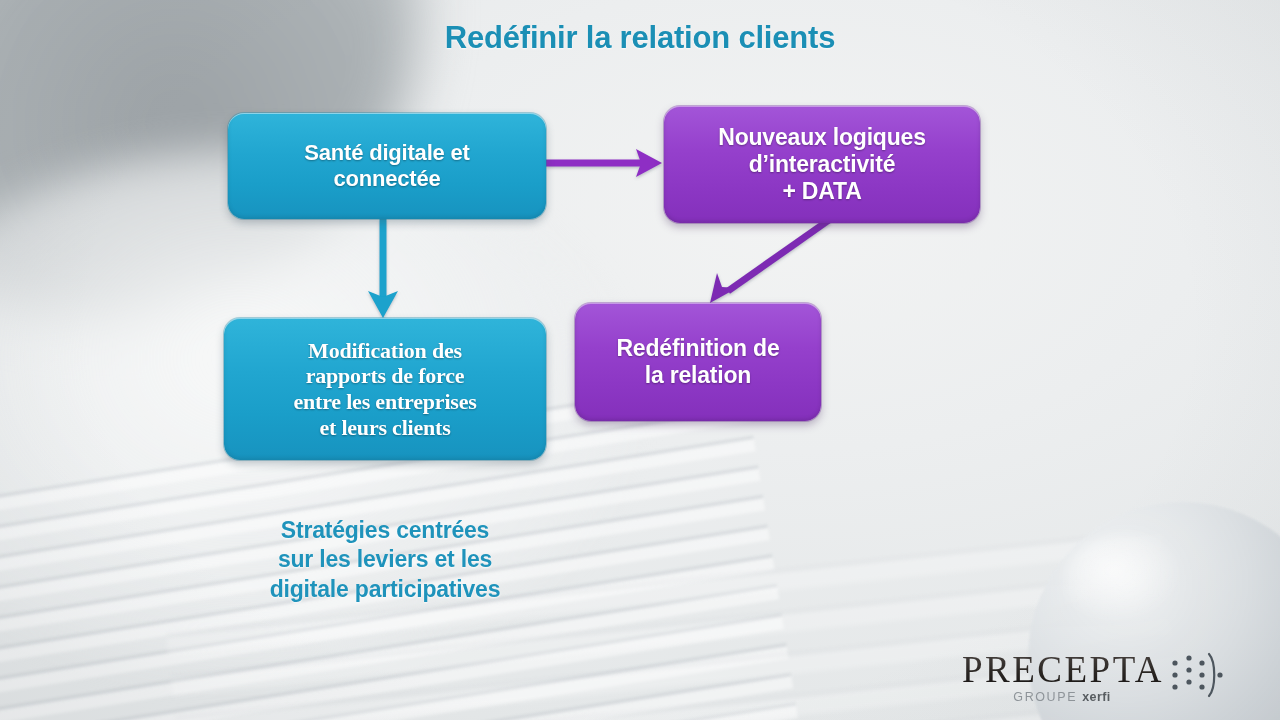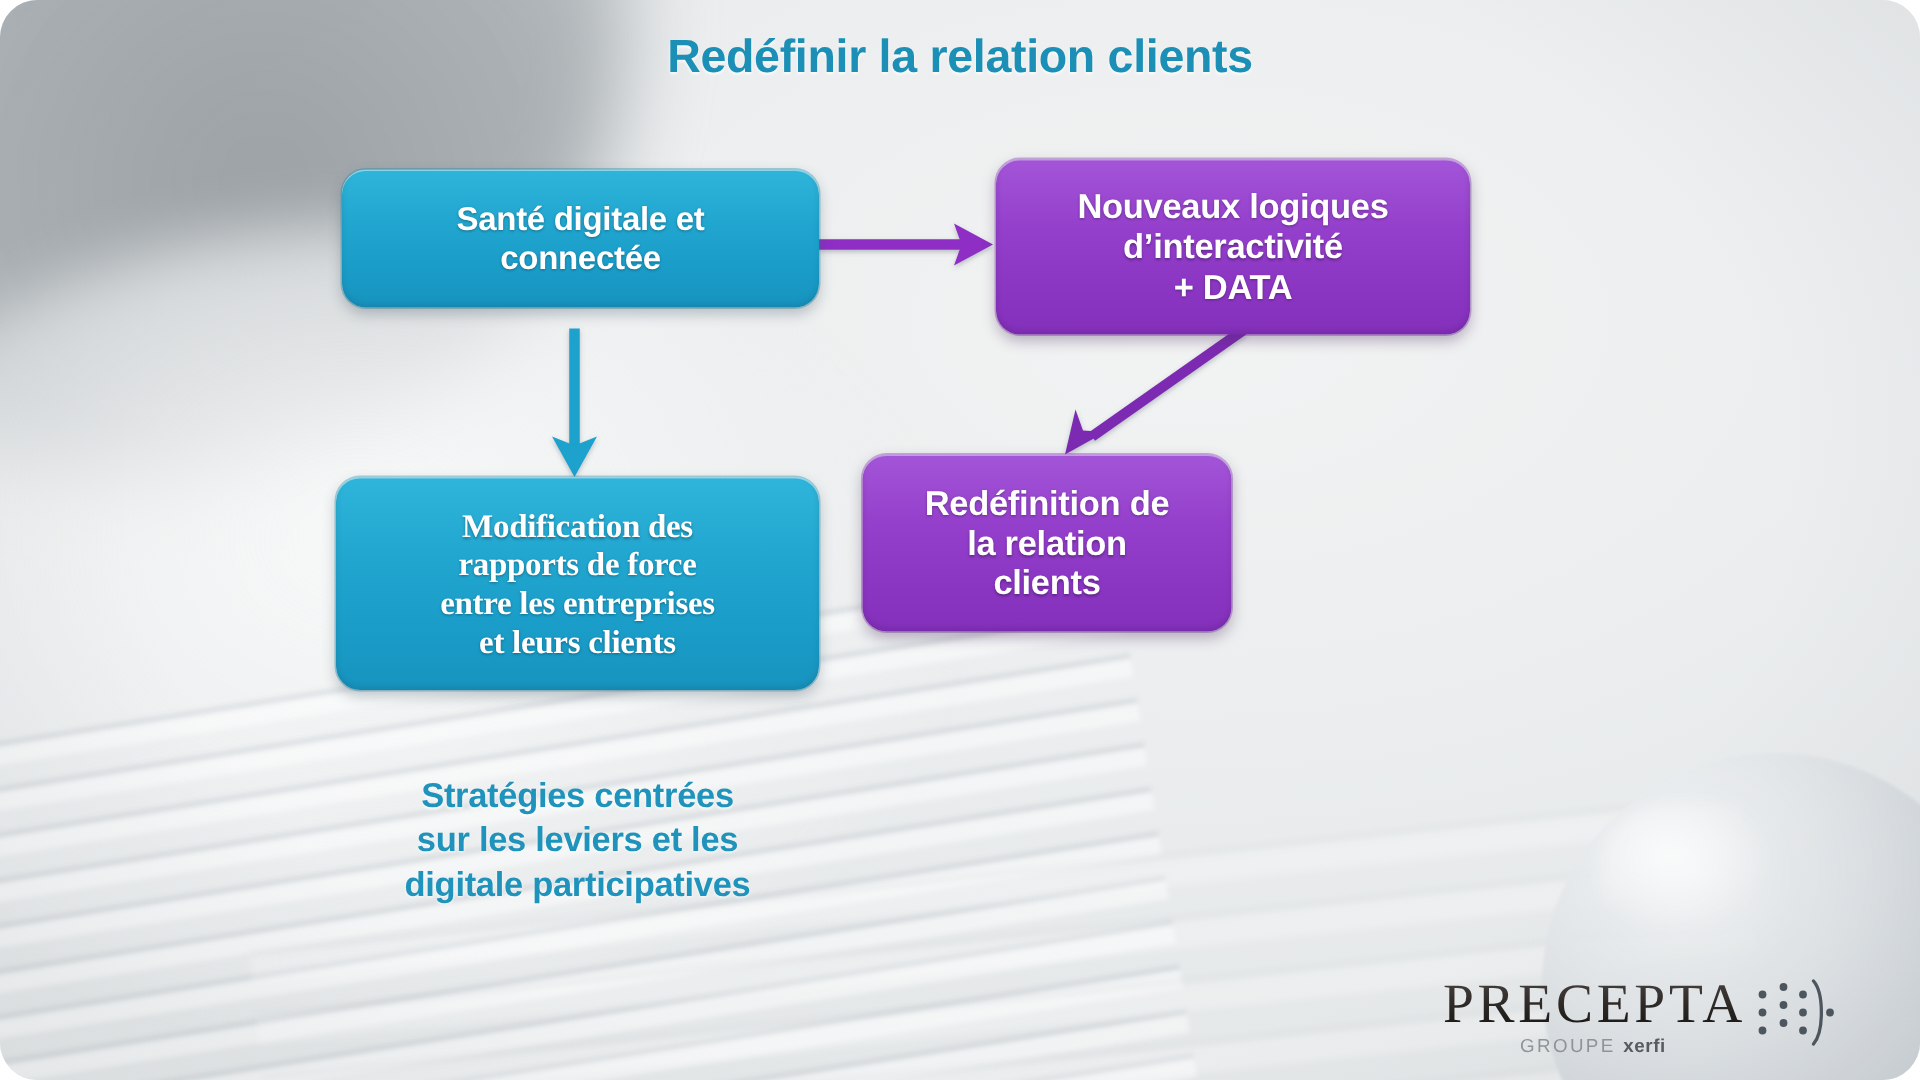--- a/index.html
+++ b/index.html
@@ -10,21 +10,20 @@
     overflow: hidden;
     font-family: "Liberation Sans", sans-serif;
   }
 
   #slide {
     position: relative;
     width: 1280px;
     height: 720px;
     background: #e8eaeb;
     overflow: hidden;
-    border-radius: 25px;
   }
 
   
   .bg-layer { position: absolute; inset: 0; overflow: hidden; pointer-events: none; }
 
   .bg-base {
     position: absolute; inset: 0;
     background:
       radial-gradient(ellipse 900px 520px at 62% 30%, #f2f3f3 0%, #eceeef 45%, #e4e7e8 100%);
   }
@@ -151,21 +150,21 @@
 
   .node.purple {
     background: linear-gradient(180deg, #a355d8 0%, #9540cc 38%, #8c37c4 70%, #8430bb 100%);
     box-shadow:
       inset 0 1px 0 rgba(255,255,255,0.40),
       inset 0 -2px 4px rgba(0,0,0,0.12),
       0 4px 9px rgba(70,45,95,0.34),
       0 0 0 1px rgba(120,45,170,0.35);
   }
 
-  #node-sante      { left: 228px; top: 113px;  width: 318px;  height: 92px; }
+  #node-sante      { left: 228px; top: 113px;  width: 318px;  height: 106px; }
   #node-leviers    { left: 664px; top: 106px;  width: 316px;  height: 117px; font-size: 23px; }
   #node-modif      { left: 224px; top: 318px;  width: 322px;  height: 142px; font-family: Liberation Serif, serif; }
   #node-redef      { left: 575px; top: 303px;  width: 246px;  height: 118px; font-size: 23px; }
 
   
   svg.arrows {
     position: absolute;
     left: 0; top: 0;
     width: 1280px; height: 720px;
     overflow: visible;
@@ -278,21 +277,20 @@
       <span>rapports de force</span>
       <span>entre les entreprises</span>
       <span>et leurs clients</span>
     </div>
   </div>
 
   <div class="node purple" id="node-redef">
     <div class="lines">
       <span>Redéfinition de</span>
       <span>la relation</span>
-      <span>clients</span>
     </div>
   </div>
 
   <div id="caption">
     <span>Stratégies centrées</span>
     <span>sur les leviers et les</span>
     <span>digitale participatives</span>
   </div>
 
   <div id="logo">

